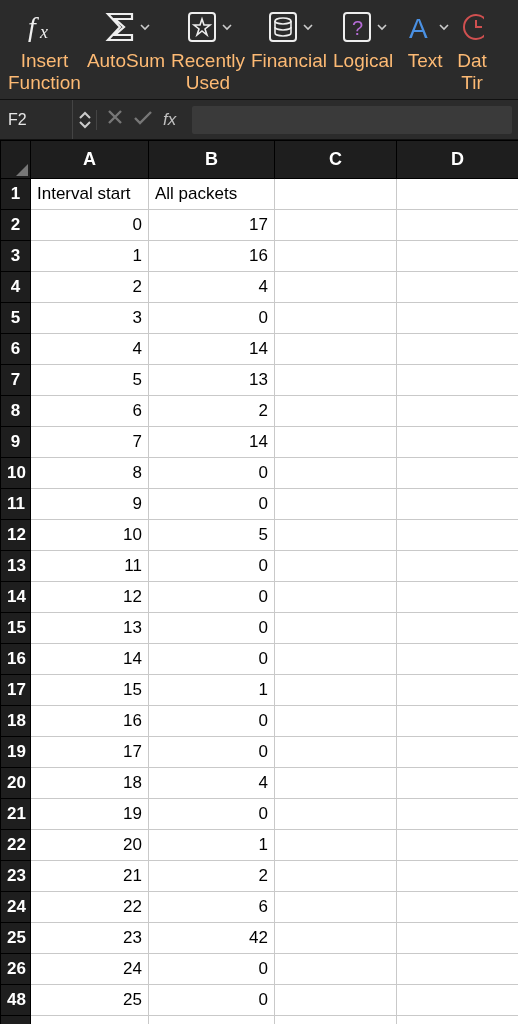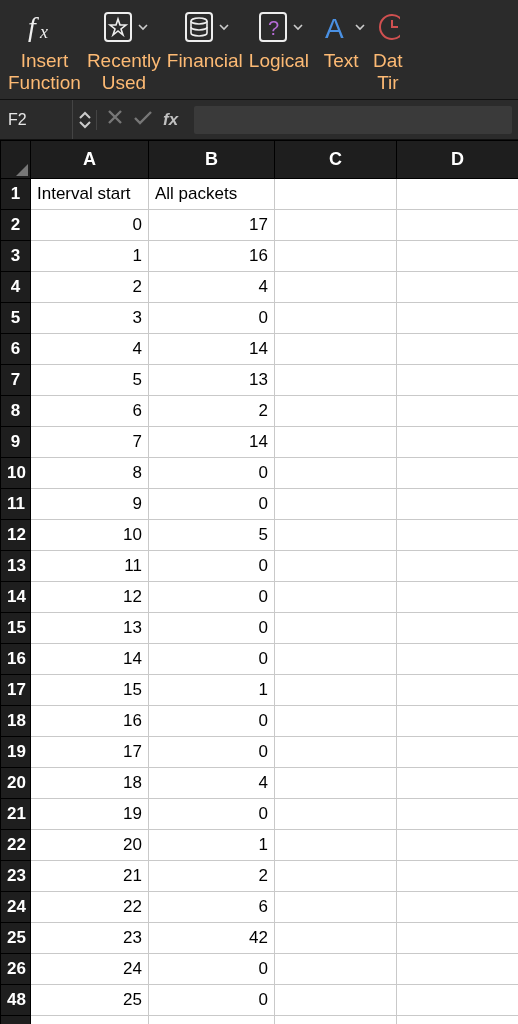--- a/index.html
+++ b/index.html
@@ -77,21 +77,20 @@
     align-items: center;
     justify-content: center;
     border-right: 1px solid #444;
   }
   .stepper svg { display:block; }
   .fbar-buttons {
     display: flex;
     align-items: center;
     gap: 10px;
     padding: 0 10px;
-    font-weight: bold;
   }
   .fbar-buttons .btn {
     color: #777;
     font-size: 18px;
   }
   .fx-label {
     font-style: italic;
     color: #c0c0c0;
     font-size: 17px;
     padding-right: 6px;
@@ -179,20 +178,35 @@
         <svg width="36" height="38" viewBox="0 0 36 38">
           <text x="2" y="28" font-family="serif" font-style="italic" fill="#eee" font-size="28">f</text>
           <text x="14" y="30" font-family="serif" font-style="italic" fill="#eee" font-size="18">x</text>
         </svg>
       </span>
     </div>
     <div class="label">Insert
 Function</div>
   </div>
 
+  <div class="ribbon-item">
+    <div class="icon-row">
+      <span>
+        <svg width="36" height="38" viewBox="0 0 36 38">
+          <path d="M6 6 H30 L30 11 L13 11 L22 19 L13 27 L30 27 L30 32 H6 L18 19 Z" fill="none" stroke="#eee" stroke-width="2.2"></path>
+        </svg>
+      </span>
+      <span class="chev">
+        <svg width="10" height="10" viewBox="0 0 10 10">
+            <path d="M1 3 L5 7 L9 3" fill="none" stroke="#ccc" stroke-width="1.6"></path>
+          </svg>
+      </span>
+    </div>
+    <div class="label">AutoSum</div>
+  </div>
 
   <div class="ribbon-item">
     <div class="icon-row">
       <span>
         <svg width="36" height="38" viewBox="0 0 36 38">
           <rect x="5" y="5" width="26" height="28" rx="3" fill="none" stroke="#eee" stroke-width="2"></rect>
           <path d="M18 11 L20 17 L26 17 L21 21 L23 27 L18 23 L13 27 L15 21 L10 17 L16 17 Z" fill="none" stroke="#eee" stroke-width="1.6"></path>
         </svg>
       </span>
       <span class="chev">

